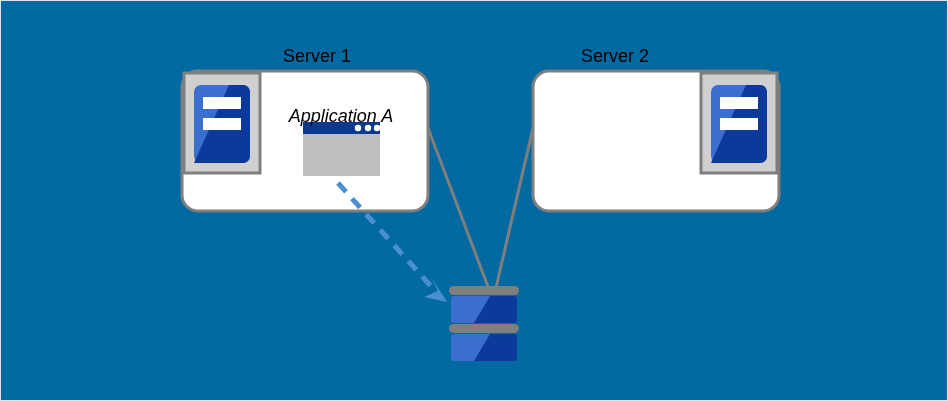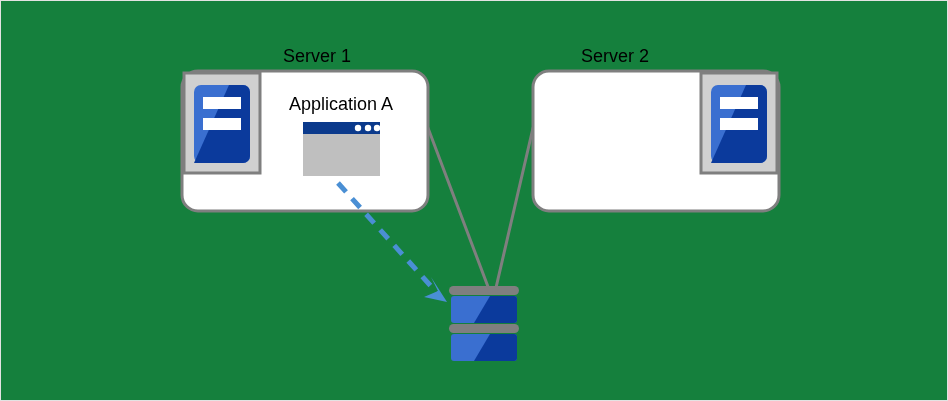--- a/index.html
+++ b/index.html
@@ -7,21 +7,21 @@
     padding: 0;
     background: #ffffff;
   }
   body {
     font-family: "Liberation Sans", sans-serif;
   }
   #canvas {
     position: relative;
     width: 948px;
     height: 401px;
-    background: #15803d;
+    background: #0369a1;
     border: 1px solid #e3e3e3;
     box-sizing: border-box;
     overflow: hidden;
   }
   #vector-layer {
     position: absolute;
     left: 0;
     top: 0;
     width: 948px;
     height: 401px;
@@ -30,21 +30,21 @@
     position: absolute;
     color: #000000;
     font-size: 18px;
     line-height: 22px;
     white-space: nowrap;
     text-align: center;
     font-family: "Liberation Sans", sans-serif;
   }
   #label-server-1 { left: 241px; top: 44px; width: 150px; }
   #label-server-2 { left: 539px; top: 44px; width: 150px; }
-  #label-application-a { left: 265px; top: 92px; width: 150px; }
+  #label-application-a { left: 265px; top: 104px; width: 150px; font-style: italic; }
   #label-shared-disk { left: 405px; top: 367px; width: 150px; }
 </style>
 </head>
 <body>
 
 <div id="canvas">
 
   <svg id="vector-layer" viewBox="0 0 948 401" xmlns="http://www.w3.org/2000/svg">
 
     <g>

